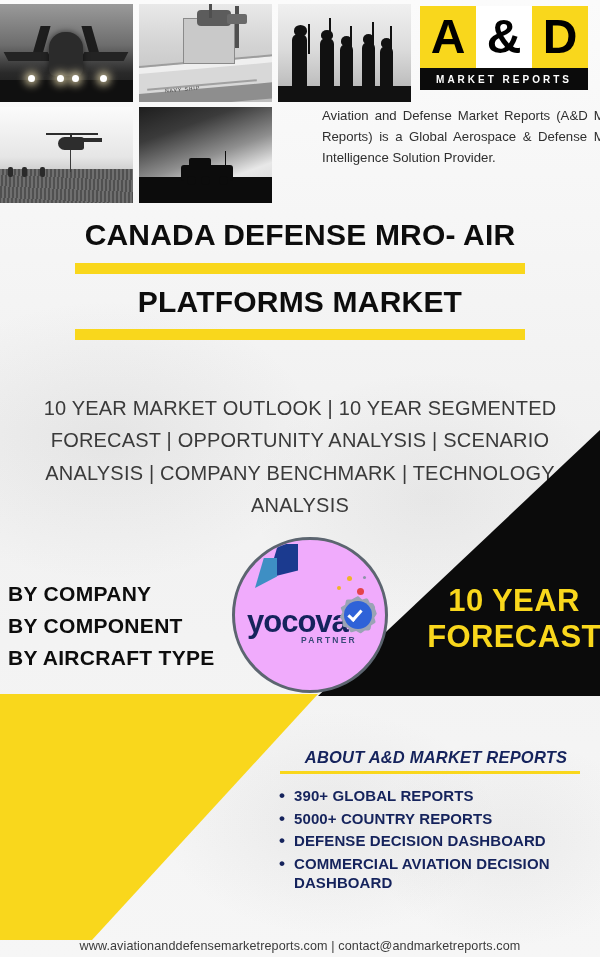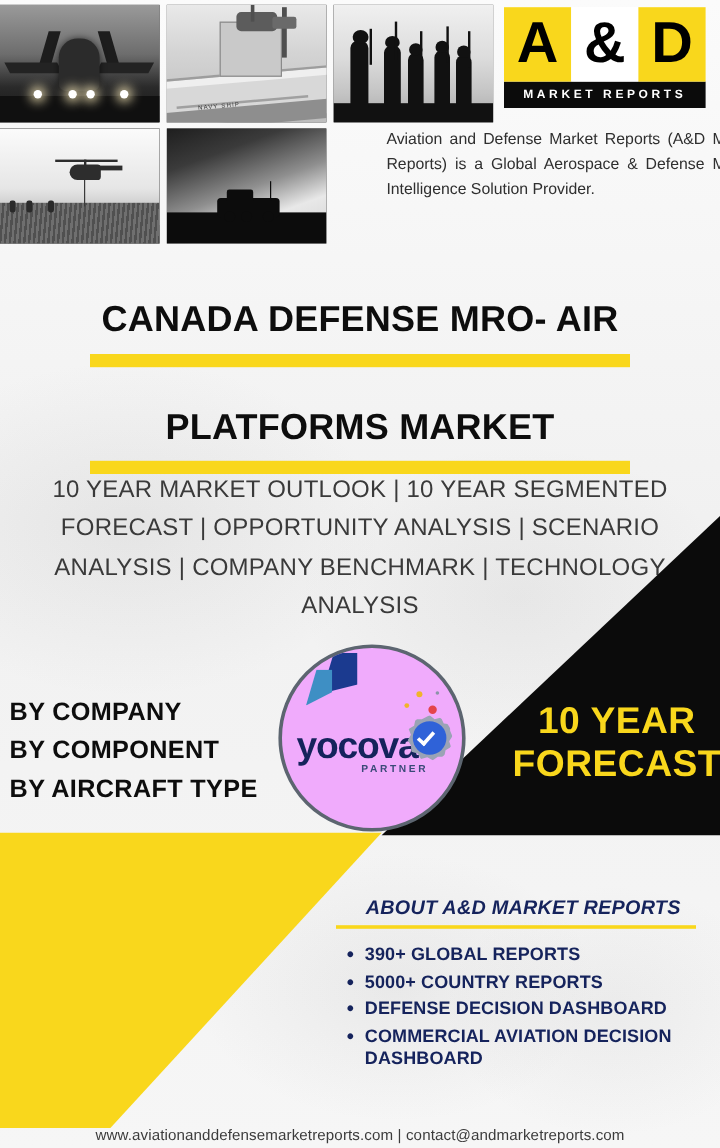--- a/index.html
+++ b/index.html
@@ -124,21 +124,21 @@
   .intro {
     position: absolute; left: 277px; top: 106px; width: 312px;
     font-size: 13.2px; line-height: 1.58; color: #2f2f2f;
     text-align: justify; text-justify: inter-word; margin-left: 45px;
   }
 
   
   .title-block { position: absolute; left: 0; top: 216px; width: 600px; text-align: center; }
   .title-line {
     font-size: 30px; font-weight: 800; letter-spacing: .2px;
-    color: #0d0d0d; line-height: 1.25; margin-top: 32px;
+    color: #0d0d0d; line-height: 1.25;
   }
   .title-rule { height: 11px; background: #F9D71C; width: 450px; margin: 9px auto 9px; }
 
   
   .subtitle {
     position: absolute; left: 18px; top: 392px; width: 564px;
     text-align: center; font-size: 20px; line-height: 1.62;
     color: #3a3a3a; font-weight: 400; letter-spacing: .2px;
   }
 
@@ -188,21 +188,21 @@
   .yo-dots i { position:absolute; display:block; border-radius:50%; }
   .yo-d1 { left:26px; top:14px; width:7px; height:7px; background:#e4434a; }
   .yo-d2 { left:16px; top:2px;  width:5px; height:5px; background:#f0b429; }
   .yo-d3 { left:6px;  top:12px; width:4px; height:4px; background:#f0b429; }
   .yo-d4 { left:32px; top:2px;  width:3px; height:3px; background:#8c93a8; }
 
   
   .about { position: absolute; left: 276px; top: 748px; width: 320px; }
   .about-title { font-size: 16.5px; font-weight: 800; color: #15235c; letter-spacing: .2px; text-align:center;font-style:italic;}
   .about-rule { height: 3px; background: #F9D71C; width: 300px; margin: 4px 0 12px 4px; }
-  .about-ul { list-style: none; margin-left: 28px; }
+  .about-ul { list-style: none; margin-left: 18px; }
   .about-ul li { position: relative; font-size: 15px; font-weight: 800; color: #15235c;
                  line-height: 1.30; margin-bottom: 3px; letter-spacing: .1px; }
   .about-ul li::before { content: "•"; position: absolute; left: -15px; top: -1px; font-size: 17px; color: #15235c; }
 
   
   .footer {
     position: absolute; left: 0; bottom: 4px; width: 600px; text-align: center;
     font-size: 12.6px; color: #3b3b3b; letter-spacing: .1px;
   }
 </style>

